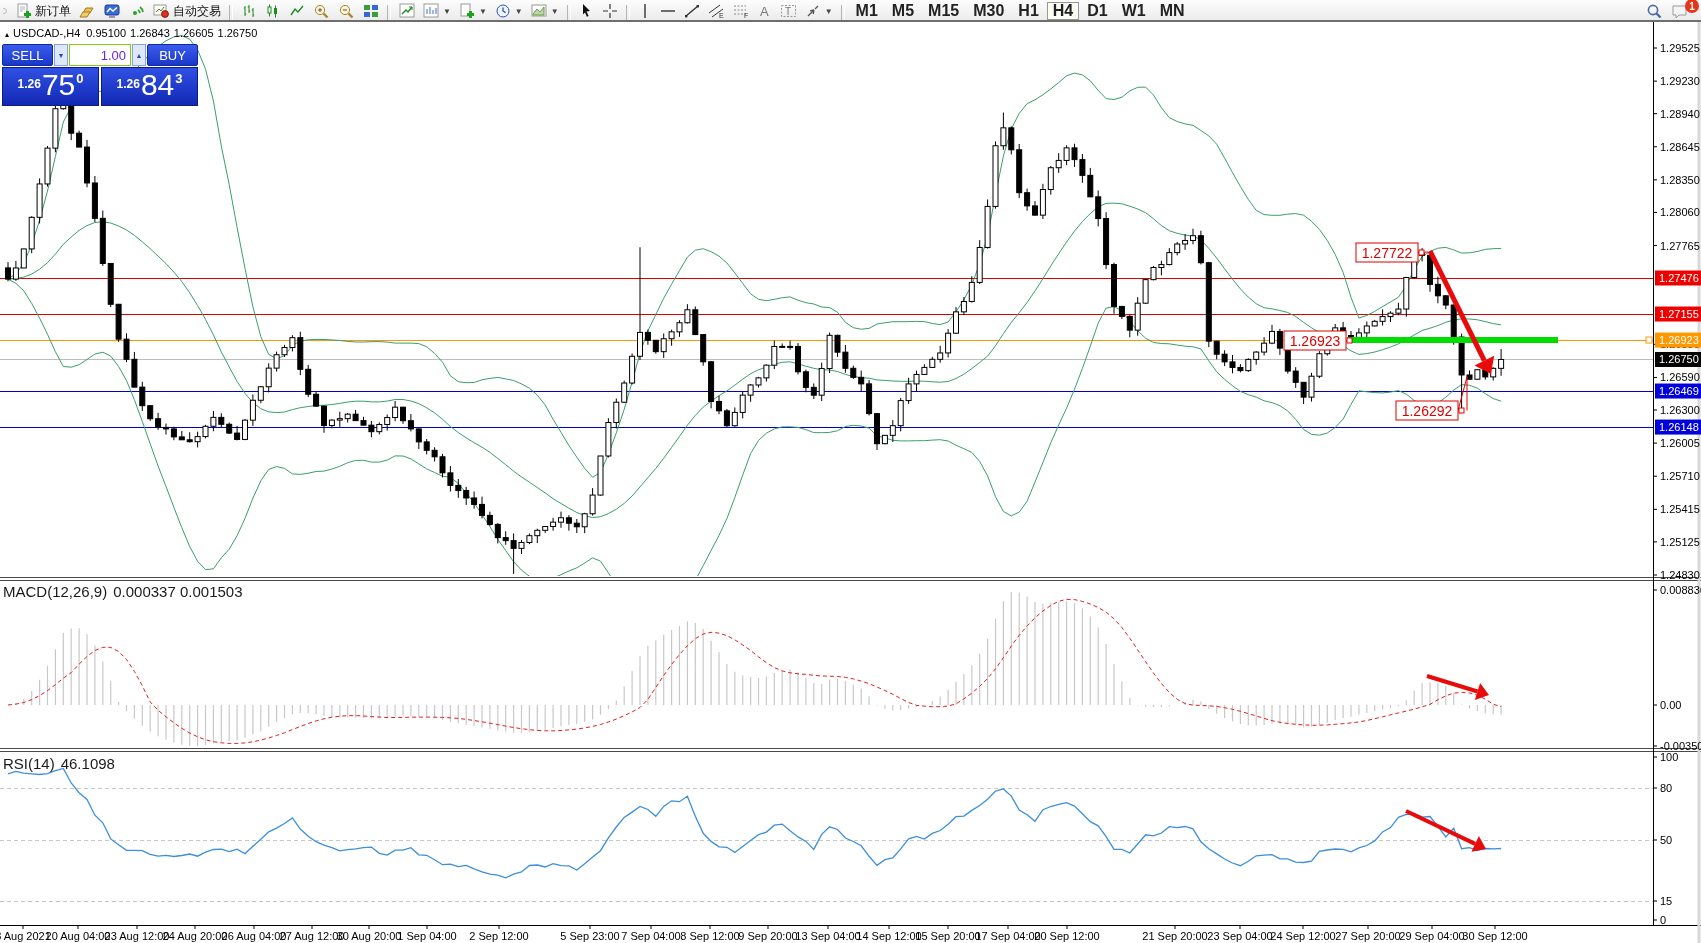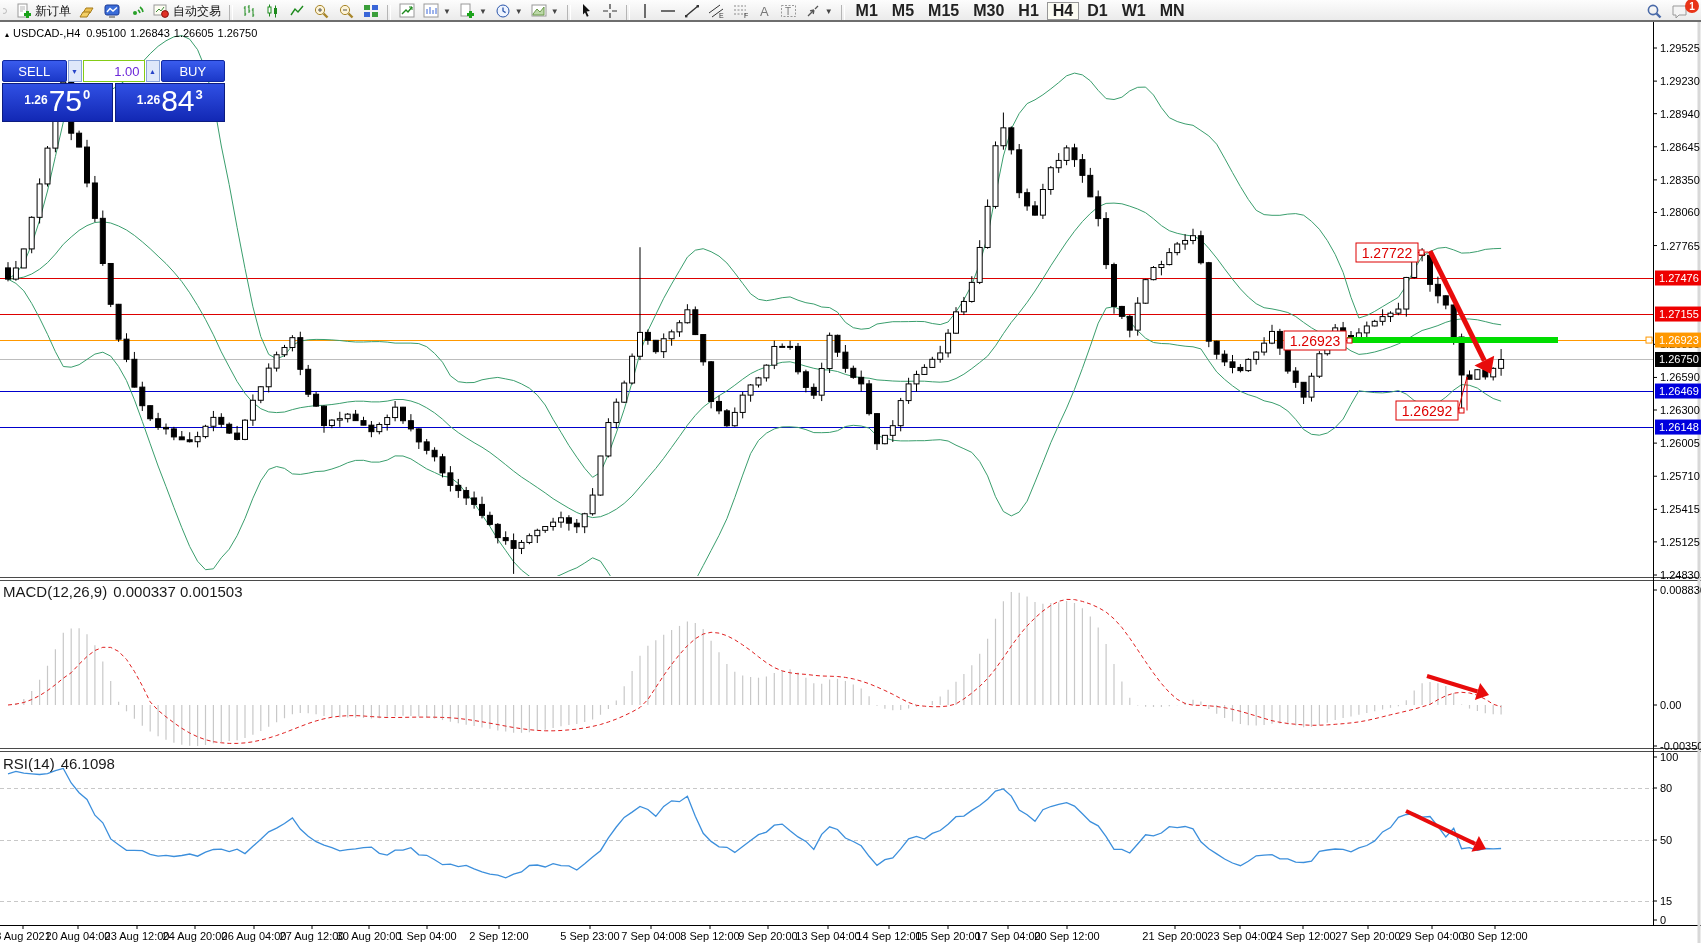--- a/index.html
+++ b/index.html
@@ -18,21 +18,21 @@
   .push{flex:1}
   .chat-wrap{position:relative;margin-right:6px}
   .badge{position:absolute;top:-4px;right:-7px;width:14px;height:14px;border-radius:50%;
     background:#e83418;color:#fff;font-size:10px;font-weight:bold;display:flex;align-items:center;justify-content:center}
   
   #chart-svg{position:absolute;left:0;top:0;z-index:1}
   
   .symbol-header{position:absolute;left:5px;top:27px;z-index:4;font-size:11px;color:#000;display:flex;gap:6px;align-items:baseline}
   .symbol-header .mk{font-size:8px}
   
-  .trade-panel{position:absolute;left:2px;top:60px;width:223px;height:62px;z-index:4;font-family:"Liberation Sans",sans-serif}
+  .trade-panel{position:absolute;left:2px;top:44px;width:196px;height:62px;z-index:4;font-family:"Liberation Sans",sans-serif}
   .tp-row1{display:flex;height:22px;gap:1px}
   .tp-btn{flex:1;background:linear-gradient(#3a5cee,#1b38c8);color:#fff;border:1px solid #1028a0;border-radius:2px;font-size:13px;display:flex;align-items:center;justify-content:center}
   .tp-spin{width:14px;background:#dfe8fa;border:1px solid #8aa4d8;color:#2743c8;font-size:7px;display:flex;align-items:center;justify-content:center}
   .tp-vol{width:62px;background:#fff;border:1px solid #84cc16;font-size:13px;color:#6d28d9;display:flex;align-items:center;justify-content:flex-end;padding-right:4px}
   .tp-row2{display:flex;height:39px;gap:2px;margin-top:1px}
   .tp-price{flex:1;background:linear-gradient(#3050e4,#1228b4);border:1px solid #0c1c80;color:#fff;display:flex;align-items:center;justify-content:center;padding-bottom:3px}
   .tp-price .pfx{font-size:12px;font-weight:bold;margin:0 1px 3px 0}
   .tp-price .big{font-size:30px;font-weight:normal;line-height:26px}
   .tp-price .sup{font-size:13px;font-weight:bold;margin:0 0 14px 1px}
   

